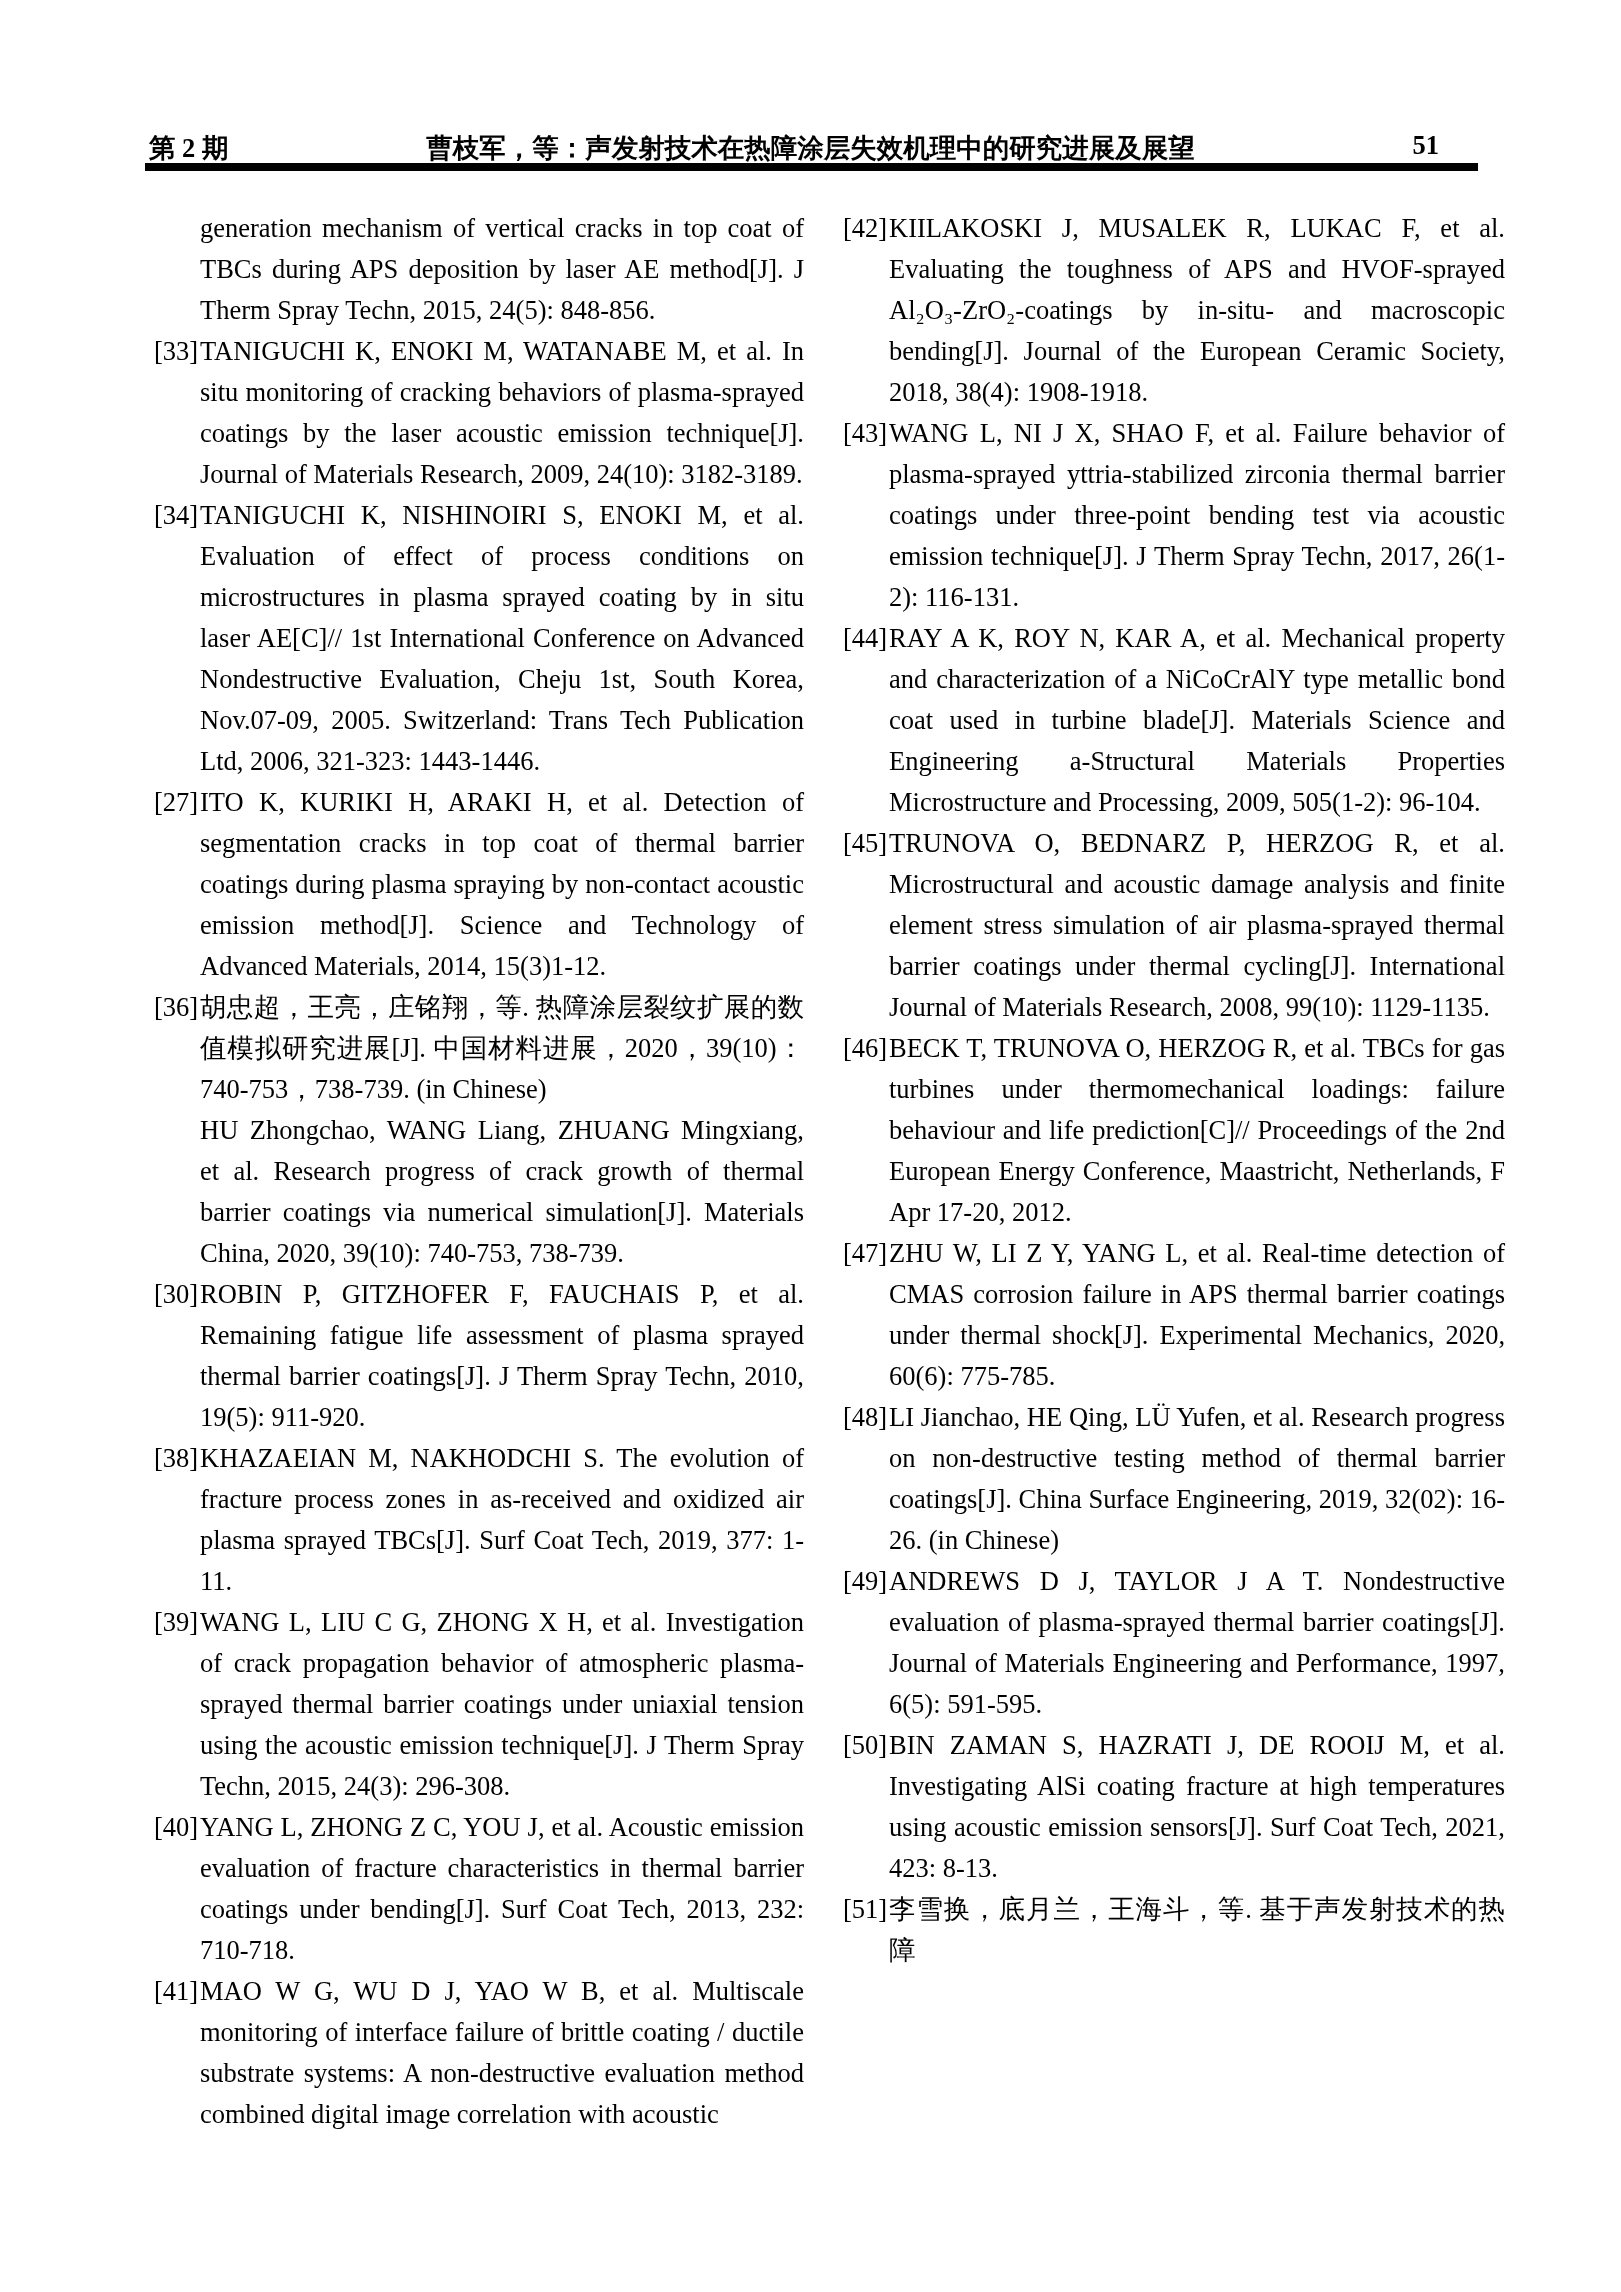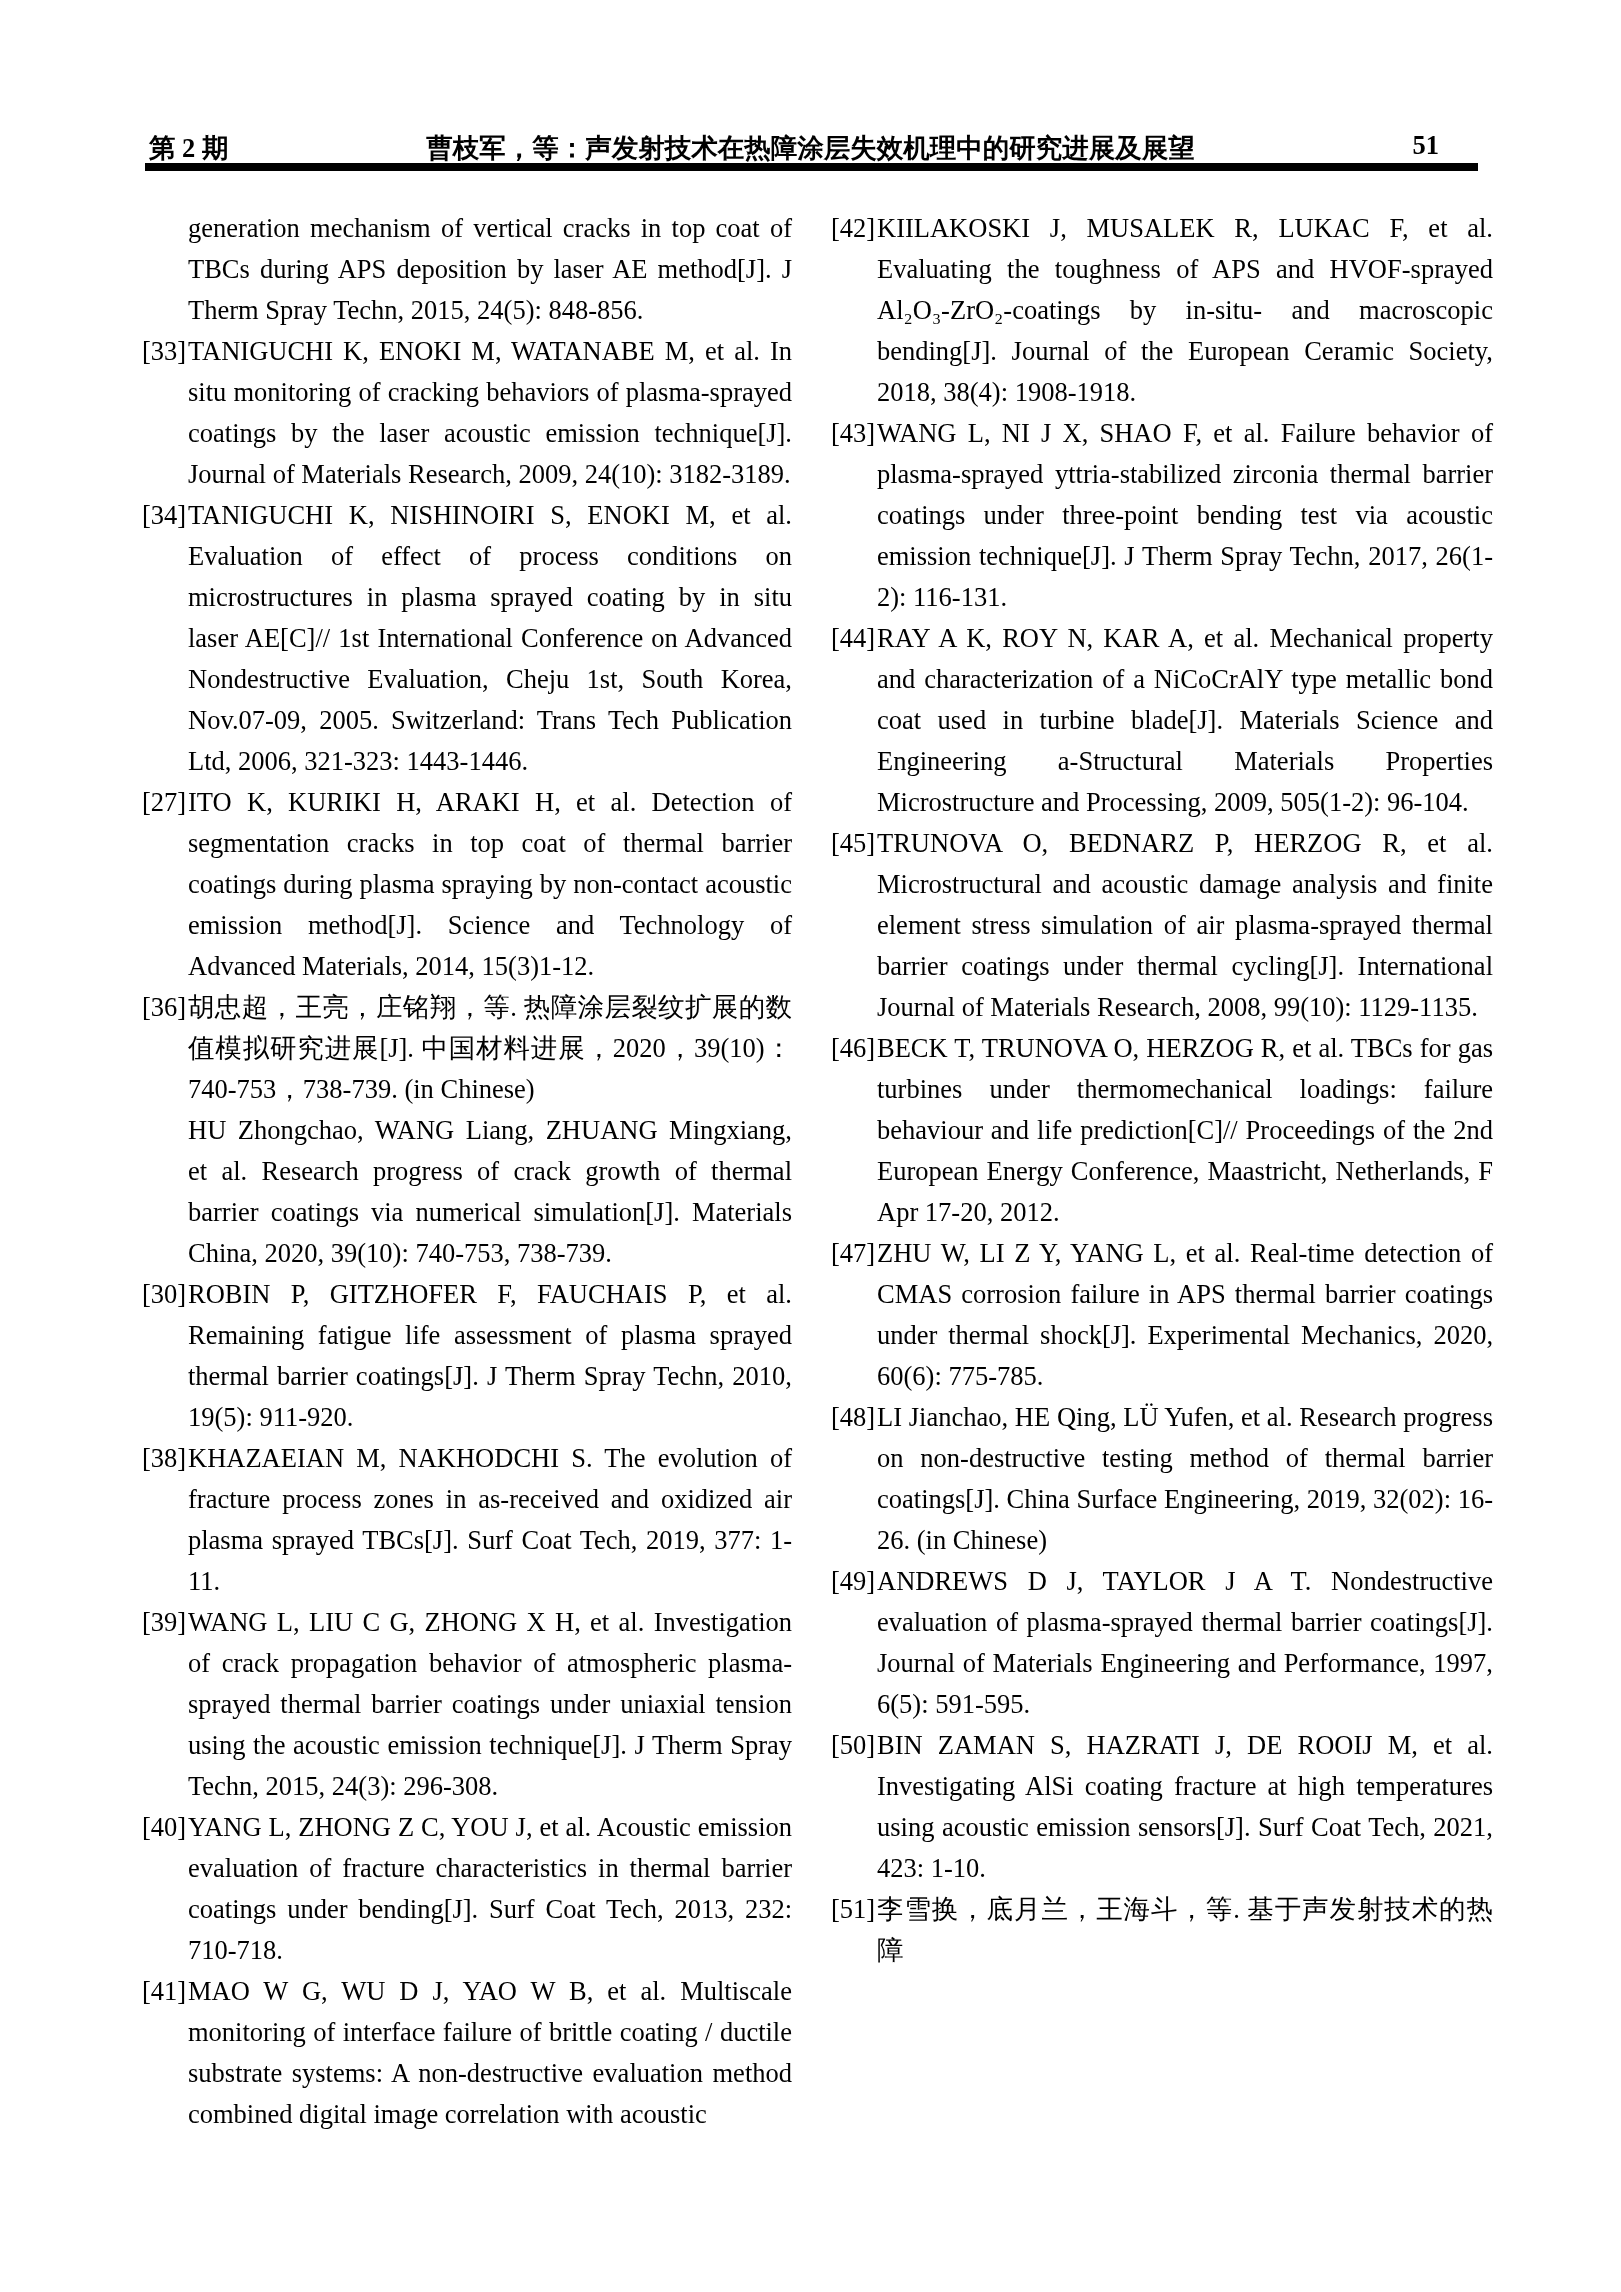--- a/index.html
+++ b/index.html
@@ -51,20 +51,21 @@
     left: 145px;
     width: 1333px;
     height: 7.8px;
     background: #000000;
   }
   .col {
     position: absolute;
     top: 208px;
     font-size: 26.5px;
     line-height: 41px;
+    margin-left: 12px;
   }
   .col-left  { left: 142px; width: 650px; }
   .col-right { left: 831px; width: 662px; }
   .ref {
     position: relative;
     padding-left: 46px;
     text-align: justify;
   }
   .ref-label {
     position: absolute;
@@ -103,18 +104,18 @@
   <div class="col col-right" id="col-right">
       <div class="ref"><span class="ref-label">[42]</span><span>KIILAKOSKI J, MUSALEK R, LUKAC F, et al. Evaluating the toughness of APS and HVOF-sprayed Al₂O₃-ZrO₂-coatings by in-situ- and macroscopic bending[J]. Journal of the European Ceramic Society, 2018, 38(4): 1908-1918.</span></div>
       <div class="ref"><span class="ref-label">[43]</span><span>WANG L, NI J X, SHAO F, et al. Failure behavior of plasma-sprayed yttria-stabilized zirconia thermal barrier coatings under three-point bending test via acoustic emission technique[J]. J Therm Spray Techn, 2017, 26(1-2): 116-131.</span></div>
       <div class="ref"><span class="ref-label">[44]</span><span>RAY A K, ROY N, KAR A, et al. Mechanical property and characterization of a NiCoCrAlY type metallic bond coat used in turbine blade[J]. Materials Science and Engineering a-Structural Materials Properties Microstructure and Processing, 2009, 505(1-2): 96-104.</span></div>
       <div class="ref"><span class="ref-label">[45]</span><span>TRUNOVA O, BEDNARZ P, HERZOG R, et al. Microstructural and acoustic damage analysis and finite element stress simulation of air plasma-sprayed thermal barrier coatings under thermal cycling[J]. International Journal of Materials Research, 2008, 99(10): 1129-1135.</span></div>
       <div class="ref"><span class="ref-label">[46]</span><span>BECK T, TRUNOVA O, HERZOG R, et al. TBCs for gas turbines under thermomechanical loadings: failure behaviour and life prediction[C]// Proceedings of the 2nd European Energy Conference, Maastricht, Netherlands, F Apr 17-20, 2012.</span></div>
       <div class="ref"><span class="ref-label">[47]</span><span>ZHU W, LI Z Y, YANG L, et al. Real-time detection of CMAS corrosion failure in APS thermal barrier coatings under thermal shock[J]. Experimental Mechanics, 2020, 60(6): 775-785.</span></div>
       <div class="ref"><span class="ref-label">[48]</span></div>
       <div class="ref"><span>LI Jianchao, HE Qing, LÜ Yufen, et al. Research progress on non-destructive testing method of thermal barrier coatings[J]. China Surface Engineering, 2019, 32(02): 16-26. (in Chinese)</span></div>
       <div class="ref"><span class="ref-label">[49]</span><span>ANDREWS D J, TAYLOR J A T. Nondestructive evaluation of plasma-sprayed thermal barrier coatings[J]. Journal of Materials Engineering and Performance, 1997, 6(5): 591-595.</span></div>
-      <div class="ref"><span class="ref-label">[50]</span><span>BIN ZAMAN S, HAZRATI J, DE ROOIJ M, et al. Investigating AlSi coating fracture at high temperatures using acoustic emission sensors[J]. Surf Coat Tech, 2021, 423: 1-10.</span></div>
+      <div class="ref"><span class="ref-label">[50]</span><span>BIN ZAMAN S, HAZRATI J, DE ROOIJ M, et al. Investigating AlSi coating fracture at high temperatures using acoustic emission sensors[J]. Surf Coat Tech, 2021, 423: 8-13.</span></div>
       <div class="ref"><span class="ref-label">[51]</span><span>李雪换，底月兰，王海斗，等. 基于声发射技术的热障</span></div>
     </div>
 
 </div>
 
 
 </body></html>

